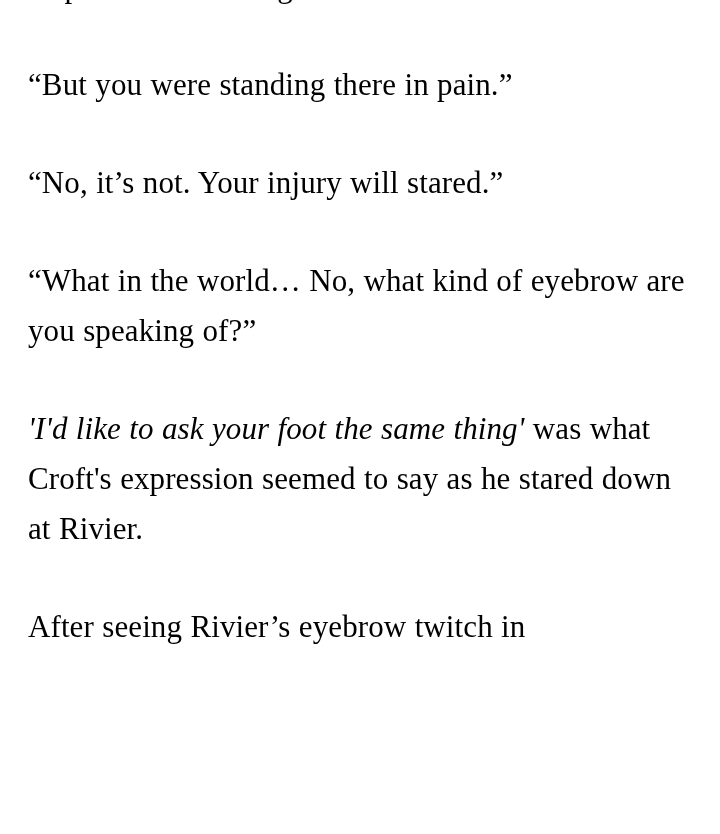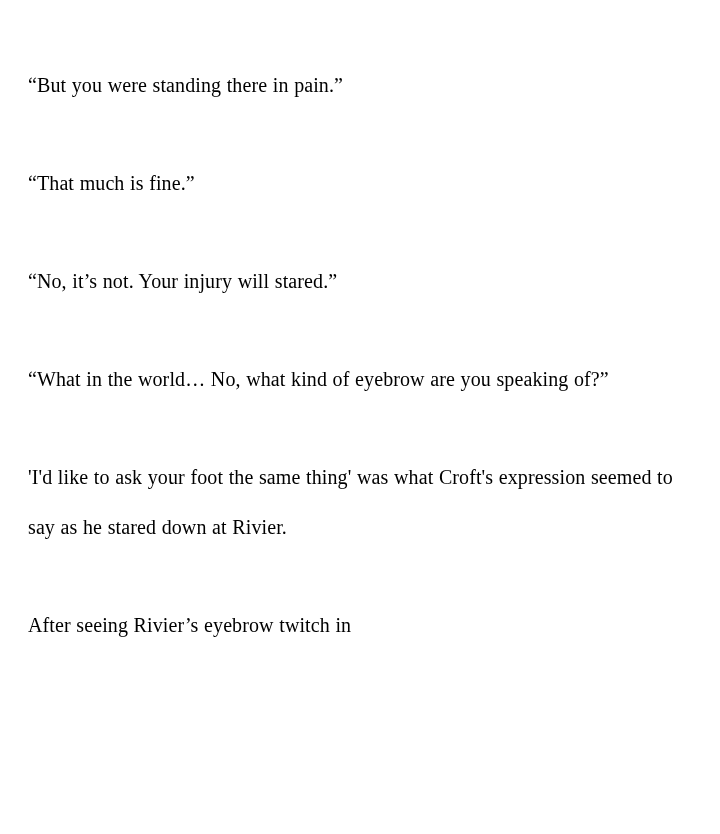--- a/index.html
+++ b/index.html
@@ -15,48 +15,48 @@
     color: #000000;
   }
   #reader {
     width: 720px;
     height: 834px;
     box-sizing: border-box;
     padding: 0 28px;
     position: relative;
   }
   .para {
-    font-size: 20px;
+    font-size: 31px;
     line-height: 50px;
     margin: 16px 0 48px 0;
     letter-spacing: 0.1px;
     word-spacing: 0.5px;
   }
   
   .para.clipped-top {
     margin-top: -38px;
     margin-bottom: 48px;
   }
   .para.last {
     margin-bottom: 0;
     font-family: Liberation Serif, serif;
   }
   .italic-lead {
+    font-style: italic;
   }
 </style>
 </head>
 <body>
 
 <div id="reader">
 
   <p class="para clipped-top">response after asking.”</p>
 
   <p class="para">“But you were standing there in pain.”</p>
 
-  <p class="para">“That much is fine.”</p>
 
   <p class="para">“No, it’s not. Your injury will stared.”</p>
 
   <p class="para">“What in the world… No, what kind of eyebrow are you speaking of?”</p>
 
   <p class="para"><span class="italic-lead">'I'd like to ask your foot the same thing'</span><span> was what Croft's expression seemed to say as he stared down at Rivier.</span></p>
 
   <p class="para last">After seeing Rivier’s eyebrow twitch in</p>
 
 </div>

